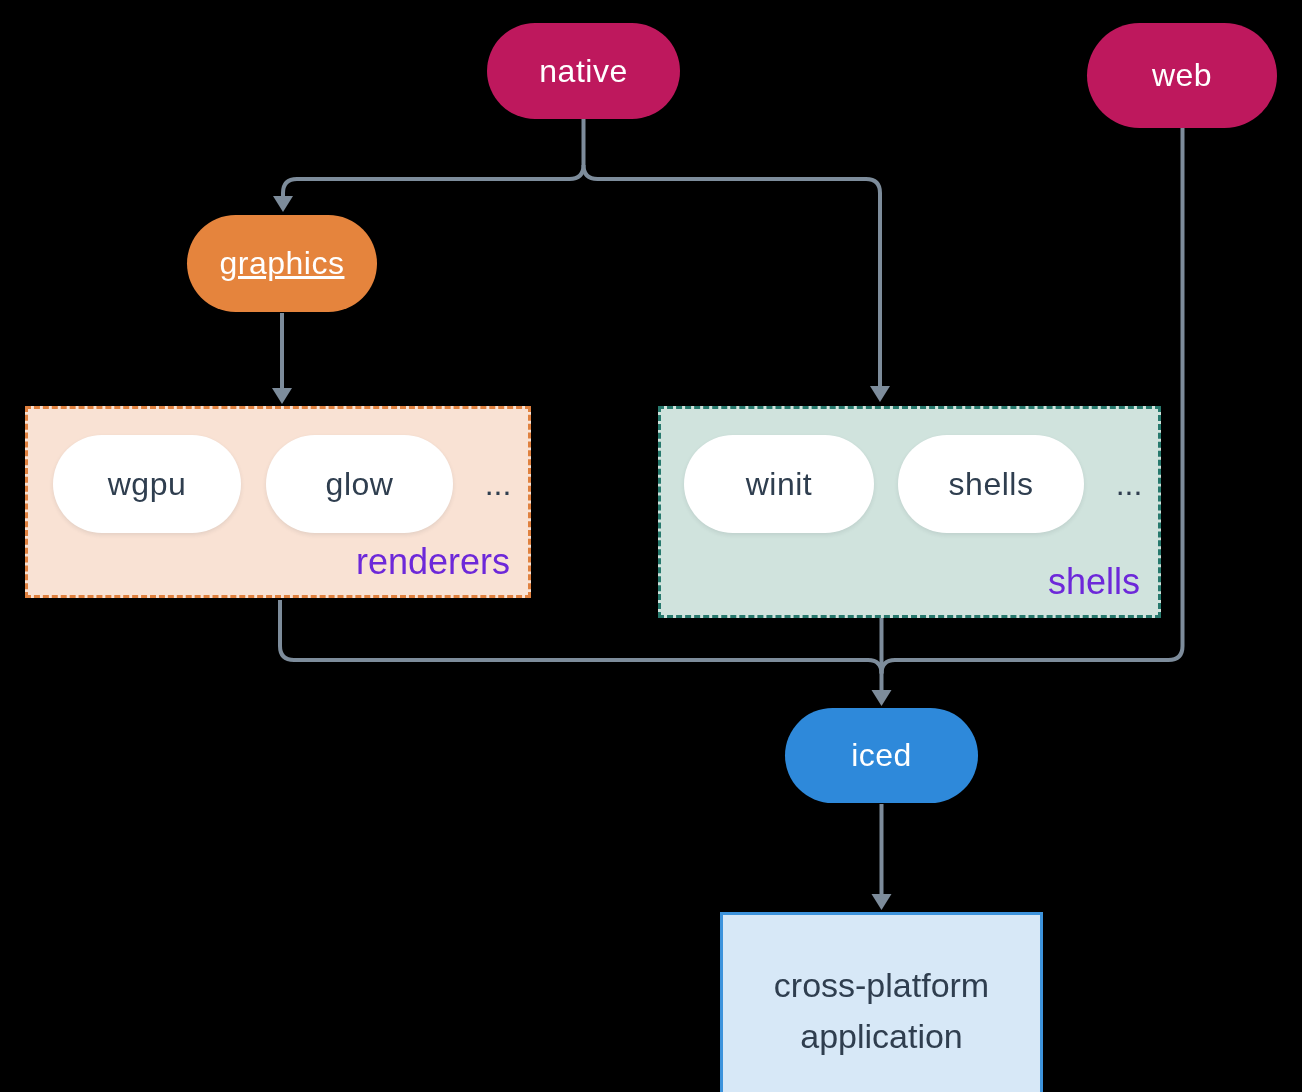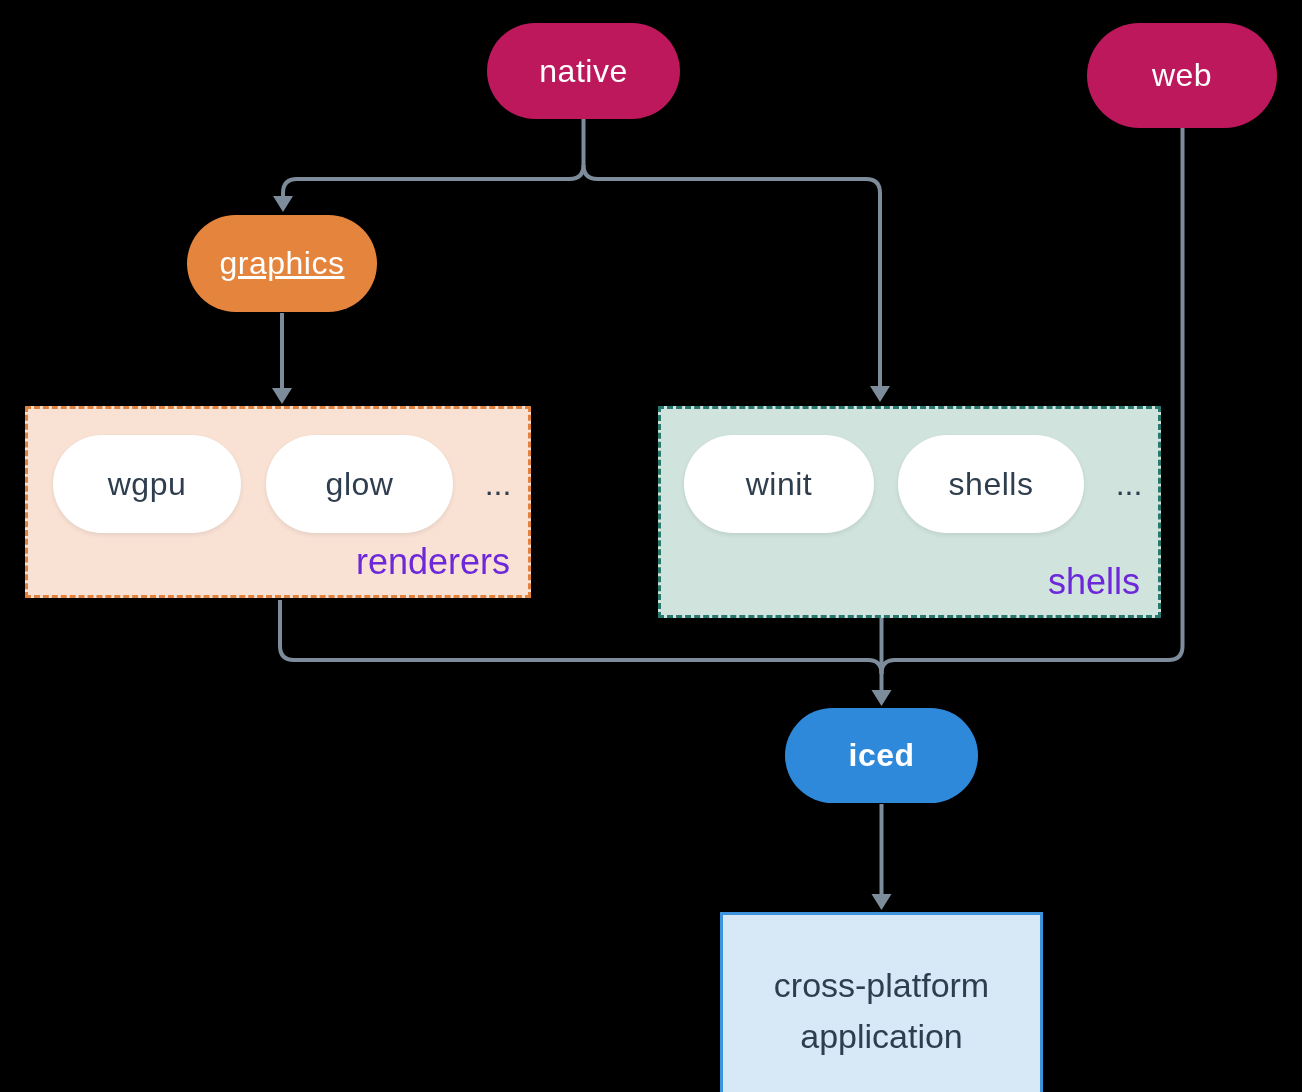--- a/index.html
+++ b/index.html
@@ -7,21 +7,21 @@
     position:relative;width:1302px;height:1092px;background:#000;
     font-family:"Liberation Sans","DejaVu Sans",sans-serif;overflow:hidden;
   }
   .layer{position:absolute;left:0;top:0;width:100%;height:100%;}
   .pill{
     position:absolute;display:flex;align-items:center;justify-content:center;
     border-radius:999px;font-size:32px;letter-spacing:.5px;
   }
   .pill--purple{background:#be185d;color:#ffffff;}
   .pill--orange{background:#e5843d;color:#ffffff;text-decoration:underline;}
-  .pill--blue{background:#2e89da;color:#ffffff;font-weight:bold;}
+  .pill--blue{background:#2e89da;color:#ffffff;}
   .pill--white{background:#ffffff;color:#2f3e4f;box-shadow:0 2px 4px rgba(40,50,60,.10);}
   .groupbox{position:absolute;box-sizing:border-box;}
   .groupbox--renderers{background:#f9e2d4;border:3px dashed #e0813f;}
   .groupbox--shells{background:#d0e3dd;border:3px dashed #27796d;}
   .group-label{
     position:absolute;right:18px;bottom:12px;font-size:36px;color:#6d28d9;
   }
   .ellipsis{
     position:absolute;display:flex;align-items:center;justify-content:center;
     font-size:32px;color:#2f3e4f;

